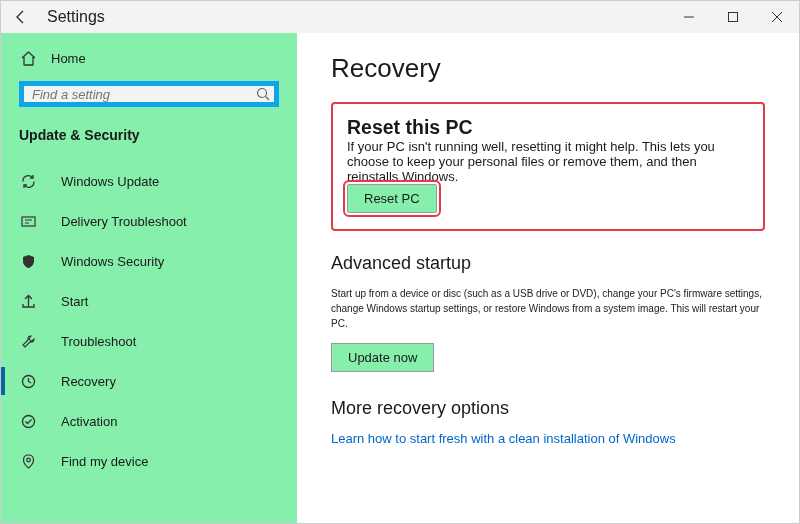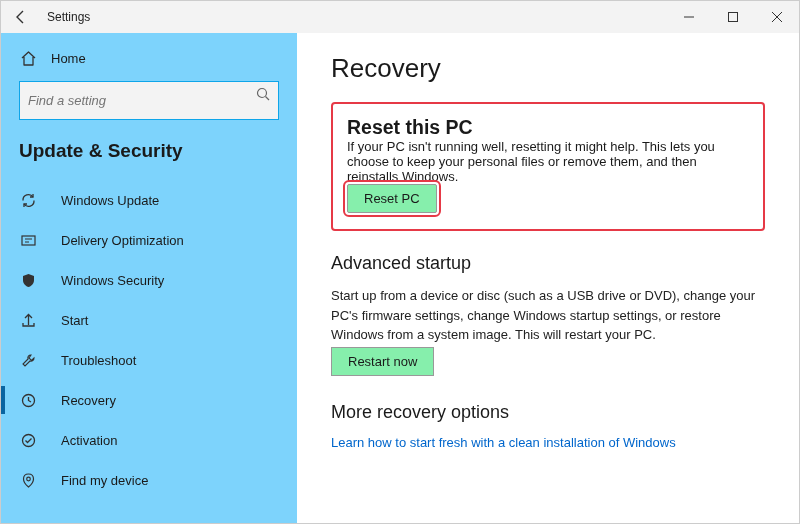--- a/index.html
+++ b/index.html
@@ -24,21 +24,21 @@
     width: 40px;
     height: 32px;
     display: flex;
     align-items: center;
     justify-content: center;
     font-size: 16px;
     color: #333;
     cursor: pointer;
   }
   .app-title {
-    font-size: 12px;
+    font-size: 16px;
     color: #222;
     margin-left: 6px;
   }
   .window-controls {
     margin-left: auto;
     display: flex;
   }
   .win-btn {
     width: 44px;
     height: 32px;
@@ -46,57 +46,57 @@
     align-items: center;
     justify-content: center;
     cursor: pointer;
   }
   .content {
     display: flex;
     height: calc(524px - 32px);
   }
   .sidebar {
     width: 296px;
-    background: #7dd3fc;
+    background: #86efac;
     padding: 6px 0 0 0;
     display: flex;
     flex-direction: column;
   }
   .home-row {
     display: flex;
     align-items: center;
     padding: 10px 18px 14px 18px;
     gap: 14px;
     cursor: pointer;
   }
   .home-row .label { font-size: 13px; }
   .search-wrap {
     margin: 0 18px 16px 18px;
     position: relative;
   }
   .search-input {
     width: 100%;
-    height: 39px;
-    border: 1px solid #0ea5e9;
+    height: 26px;
+    border: 5px solid #0ea5e9;
     background: #f3f3f3;
     padding: 0 30px 0 8px;
     font-size: 13px;
     color: #555;
     font-style: italic;
     outline: none;
   }
   .search-icon {
     position: absolute;
     right: 8px;
     top: 6px;
     color: #666;
   }
   .category-title {
     font-weight: 600;
-    font-size: 19px;
+    font-size: 14px;
     padding: 4px 18px 18px 18px;
   }
   .nav-item {
     display: flex;
     align-items: center;
     gap: 24px;
     padding: 11px 18px;
     cursor: pointer;
     position: relative;
   }
@@ -130,24 +130,24 @@
   }
   .section {
     margin-bottom: 26px;
   }
   .section h2 {
     font-size: 18px;
     font-weight: 400;
     margin-bottom: 12px;
   }
   .section p {
-    font-size: 13px;
+    font-size: 10px;
     line-height: 1.5;
     color: #222;
-    margin-bottom: 2px;
+    margin-bottom: 12px;
   }
   .btn {
     display: inline-block;
     padding: 6px 16px;
     background: #86efac;
     border: 1px solid #999;
     font-size: 13px;
     cursor: pointer;
   }
   .highlight-box {
@@ -231,21 +231,21 @@
       <span class="label">Windows Update</span>
     </div>
 
     <div class="nav-item">
       <span class="icon">
         <svg width="17" height="17" viewBox="0 0 17 17">
             <rect x="2" y="4" width="13" height="9" stroke="#333" stroke-width="1.2" fill="none"></rect>
             <path d="M5 7 H12 M5 10 H9" stroke="#333" stroke-width="1.2"></path>
           </svg>
       </span>
-      <span class="label">Delivery Optimization</span>
+      <span class="label">Delivery Troubleshoot</span>
     </div>
 
     <div class="nav-item">
       <span class="icon">
         <svg width="17" height="17" viewBox="0 0 17 17">
             <path d="M8.5 2 L14 4 V8 C14 12 11 14.5 8.5 15 C6 14.5 3 12 3 8 V4 Z" fill="#333"></path>
           </svg>
       </span>
       <span class="label">Windows Security</span>
     </div>
@@ -305,21 +305,21 @@
 
     <div class="highlight-box">
       <h2>Reset this PC</h2>
       <p>If your PC isn't running well, resetting it might help. This lets you choose to keep your personal files or remove them, and then reinstalls Windows.</p>
       <span class="btn highlighted">Reset PC</span>
     </div>
 
     <div class="section">
       <h2>Advanced startup</h2>
       <p>Start up from a device or disc (such as a USB drive or DVD), change your PC's firmware settings, change Windows startup settings, or restore Windows from a system image. This will restart your PC.</p>
-      <span class="btn">Restart now</span>
+      <span class="btn">Update now</span>
     </div>
 
     <div class="section">
       <h2>More recovery options</h2>
       <span class="link">Learn how to start fresh with a clean installation of Windows</span>
     </div>
   </div>
 </div>
 
 </body></html>

